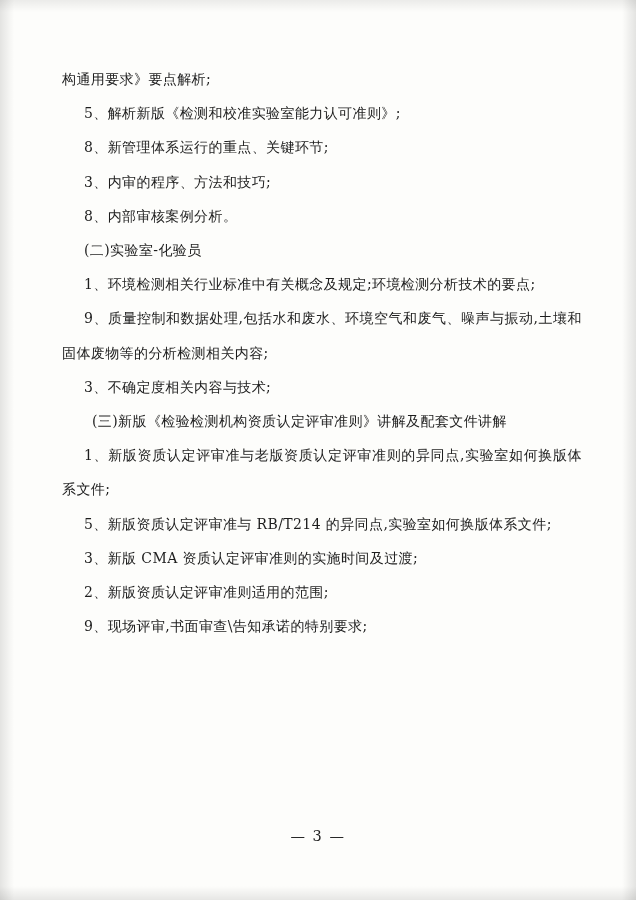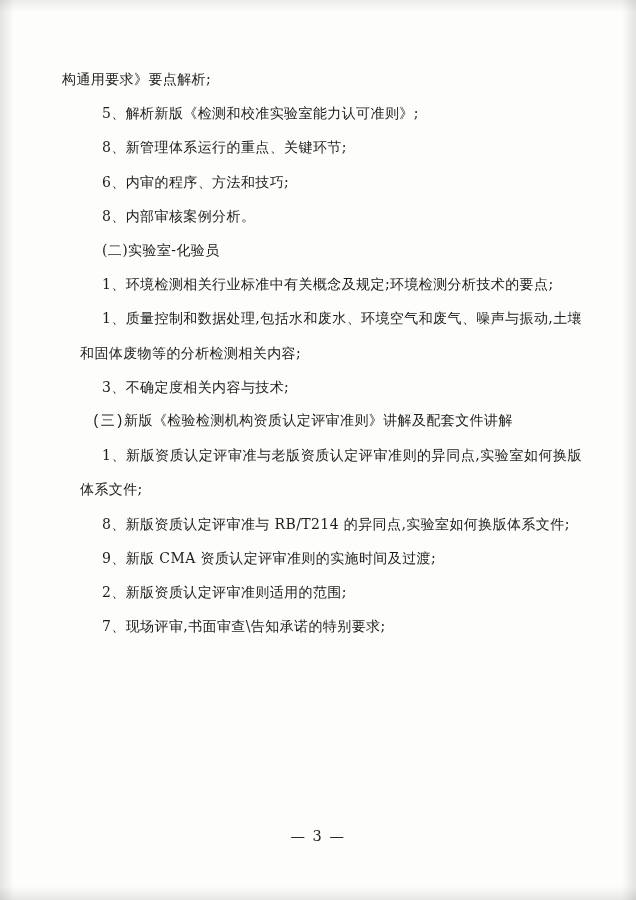--- a/index.html
+++ b/index.html
@@ -42,22 +42,22 @@
     font-size: 14px;
     line-height: 34.2px;
     color: #1d1d1d;
     letter-spacing: 0.4px;
     text-align: justify;
     margin: 0;
     white-space: pre-wrap;
     word-break: break-all;
   }
   .ind-0 { text-indent: 0; }
-  .ind-1 { text-indent: 22px; margin-left: 18px; }
-  .ind-2 { text-indent: 30px; font-family: Liberation Mono, monospace; }
+  .ind-1 { text-indent: 22px; }
+  .ind-2 { text-indent: 30px; }
   .footer {
     position: absolute;
     left: 0;
     right: 0;
     top: 828px;
     text-align: center;
     font-size: 14.5px;
     color: #1d1d1d;
     letter-spacing: 1.5px;
     font-family: "DejaVu Serif", "Liberation Serif", serif;
@@ -65,29 +65,29 @@
 </style>
 </head>
 <body>
 
 <div class="page">
   <div class="body-area">
 
     <p class="para ind-0">构通用要求》要点解析;</p>
     <p class="para ind-1">5、解析新版《检测和校准实验室能力认可准则》;</p>
     <p class="para ind-1">8、新管理体系运行的重点、关键环节;</p>
-    <p class="para ind-1">6、内审的程序、方法和技巧;</p>
+    <p class="para ind-1">3、内审的程序、方法和技巧;</p>
     <p class="para ind-1">8、内部审核案例分析。</p>
     <p class="para ind-1">(二)实验室-化验员</p>
     <p class="para ind-1">1、环境检测相关行业标准中有关概念及规定;环境检测分析技术的要点;</p>
-    <p class="para ind-1">1、质量控制和数据处理,包括水和废水、环境空气和废气、噪声与振动,土壤和固体废物等的分析检测相关内容;</p>
+    <p class="para ind-1">9、质量控制和数据处理,包括水和废水、环境空气和废气、噪声与振动,土壤和固体废物等的分析检测相关内容;</p>
     <p class="para ind-1">3、不确定度相关内容与技术;</p>
     <p class="para ind-2">(三)新版《检验检测机构资质认定评审准则》讲解及配套文件讲解</p>
     <p class="para ind-1">1、新版资质认定评审准与老版资质认定评审准则的异同点,实验室如何换版体系文件;</p>
-    <p class="para ind-1">8、新版资质认定评审准与 RB/T214 的异同点,实验室如何换版体系文件;</p>
-    <p class="para ind-1">9、新版 CMA 资质认定评审准则的实施时间及过渡;</p>
+    <p class="para ind-1">5、新版资质认定评审准与 RB/T214 的异同点,实验室如何换版体系文件;</p>
+    <p class="para ind-1">3、新版 CMA 资质认定评审准则的实施时间及过渡;</p>
     <p class="para ind-1">2、新版资质认定评审准则适用的范围;</p>
-    <p class="para ind-1">7、现场评审,书面审查\告知承诺的特别要求;</p>
+    <p class="para ind-1">9、现场评审,书面审查\告知承诺的特别要求;</p>
 
   </div>
 
   <div class="footer">— 3 —</div>
 </div>
 
 </body></html>

